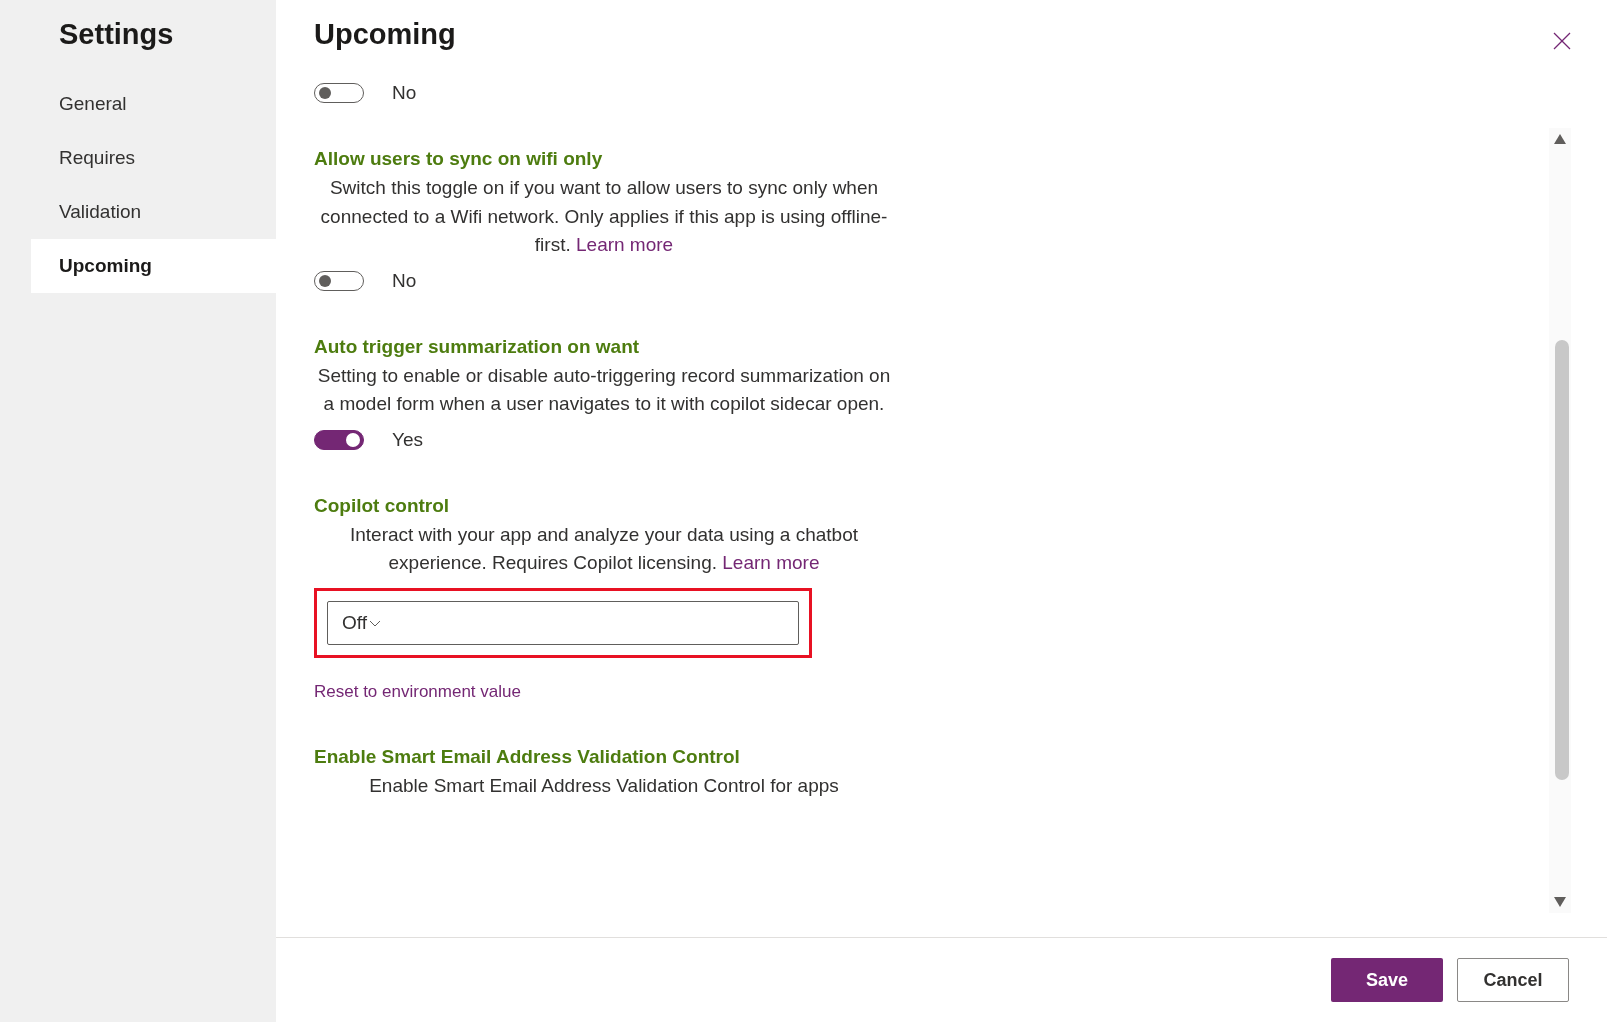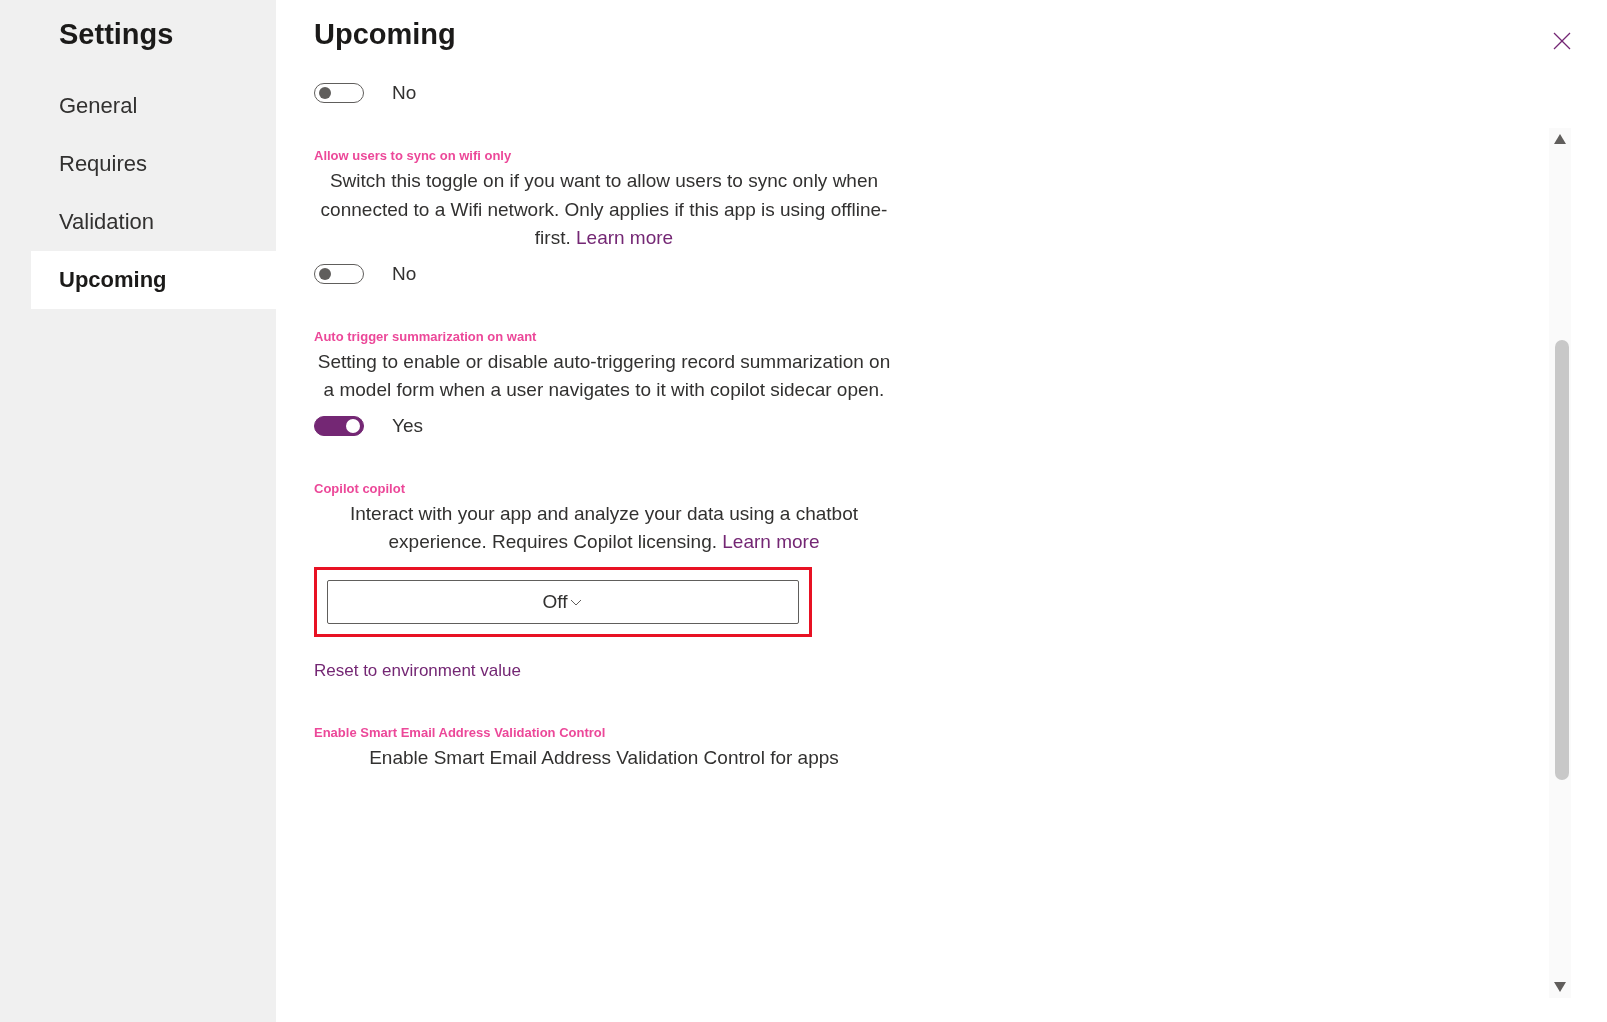--- a/index.html
+++ b/index.html
@@ -20,21 +20,21 @@
       padding-left: 31px;
     }
     .sidebar-title {
       font-size: 29px;
       font-weight: 600;
       padding: 0 28px 26px 28px;
       color: #1b1a19;
     }
     .sidebar-item {
       padding: 16px 28px;
-      font-size: 22px;
+      font-size: 19px;
       color: #323130;
       cursor: pointer;
     }
     .sidebar-item.active {
       background: #fff;
       font-weight: 600;
       color: #1b1a19;
     }
     .content-wrap {
       flex: 1;
@@ -68,23 +68,23 @@
       flex: 1;
       overflow: hidden;
       position: relative;
       padding: 18px 82px 0 38px;
     }
     .scroll-inner {
       height: 100%;
     }
     .setting-block { margin-bottom: 44px; }
     .setting-title {
-      font-size: 13px;
-      font-weight: 600;
-      color: #ec4899;
+      font-size: 19px;
+      font-weight: 600;
+      color: #4d7c0f;
       margin-bottom: 4px;
     }
     .setting-desc {
       font-size: 19px;
       line-height: 1.5;
       color: #323130;
       max-width: 580px;
       margin-bottom: 10px;
       text-align: center;
     }
@@ -135,21 +135,21 @@
       border: 3px solid #e81123;
       padding: 10px;
       margin-top: 4px;
     }
     .select-box {
       height: 44px;
       border: 1px solid #605e5c;
       border-radius: 2px;
       display: flex;
       align-items: center;
-      justify-content: center;
+      justify-content: flex-start;
       padding: 0 14px;
       cursor: pointer;
       background: #fff;
     }
     .select-box .val { font-size: 19px; color: #323130; }
     .chevron { color: #605e5c; }
     .reset-link {
       display: inline-block;
       margin-top: 24px;
       font-size: 17px;
@@ -269,21 +269,21 @@
         <div class="setting-desc">Setting to enable or disable auto-triggering record summarization on a model form when a user navigates to it with copilot sidecar open.</div>
         <div class="toggle-row">
           <div class="toggle on">
               <div class="knob"></div>
             </div>
           <span class="toggle-label">Yes</span>
         </div>
       </div>
 
       <div class="setting-block">
-        <div class="setting-title">Copilot copilot</div>
+        <div class="setting-title">Copilot control</div>
         <div class="setting-desc">
           <span>Interact with your app and analyze your data using a chatbot experience. Requires Copilot licensing. </span><a class="link">Learn more</a>
         </div>
         <div class="select-wrap">
           <div class="select-box">
             <span class="val">Off</span>
             <svg class="chevron" width="16" height="16" viewBox="0 0 16 16" fill="none" stroke="currentColor" stroke-width="1">
                 <polyline points="3,6 8,11 13,6"></polyline>
               </svg>
           </div>
@@ -308,14 +308,18 @@
         <div class="scroll-thumb"></div>
       </div>
       <div class="scroll-arrow">
         <svg width="12" height="10" viewBox="0 0 12 10">
             <polygon points="0,0 12,0 6,10" fill="#605e5c"></polygon>
           </svg>
       </div>
     </div>
   </div>
 
+  <div class="footer">
+    <div class="btn btn-primary">Save</div>
+    <div class="btn btn-default">Cancel</div>
+  </div>
 
 </div>
 
 </body></html>

